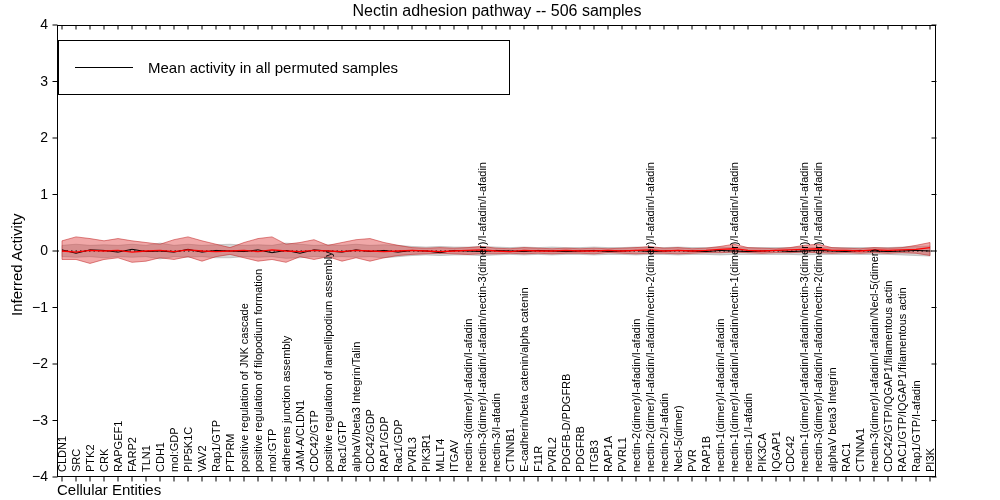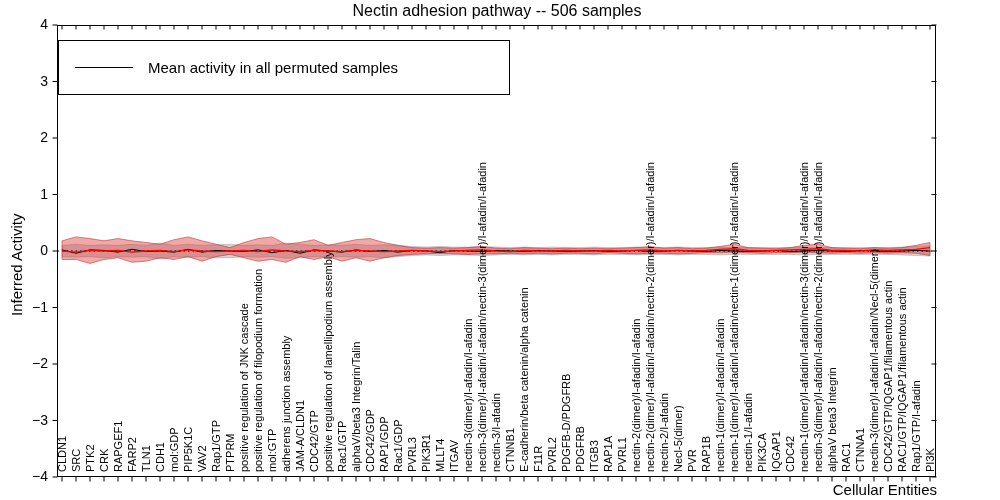--- a/index.html
+++ b/index.html
@@ -10,21 +10,21 @@
   .plot-border {
     position:absolute; left:57px; top:25px; width:879px; height:452px;
     border:1.4px solid #000; box-sizing:border-box; background:transparent;
   }
   .chart-svg { position:absolute; left:0; top:0; width:1000px; height:500px; }
   .title {
     position:absolute; left:57px; top:2px; width:880px; text-align:center;
     font-size:16px; white-space:nowrap;
   }
   .xlabel-axis {
-    position:absolute; left:57px; top:481px; width:880px; text-align:right;
+    position:absolute; left:57px; top:481px; width:880px; text-align:left;
     font-size:15px;
   }
   .ylabel-axis {
     position:absolute; left:8px; top:316px; font-size:15px; white-space:nowrap;
     transform:rotate(-90deg); transform-origin:0 0;
   }
   .ytick-label {
     position:absolute; left:18px; width:30px; text-align:right; font-size:14px;
   }
   .xtick-label {

